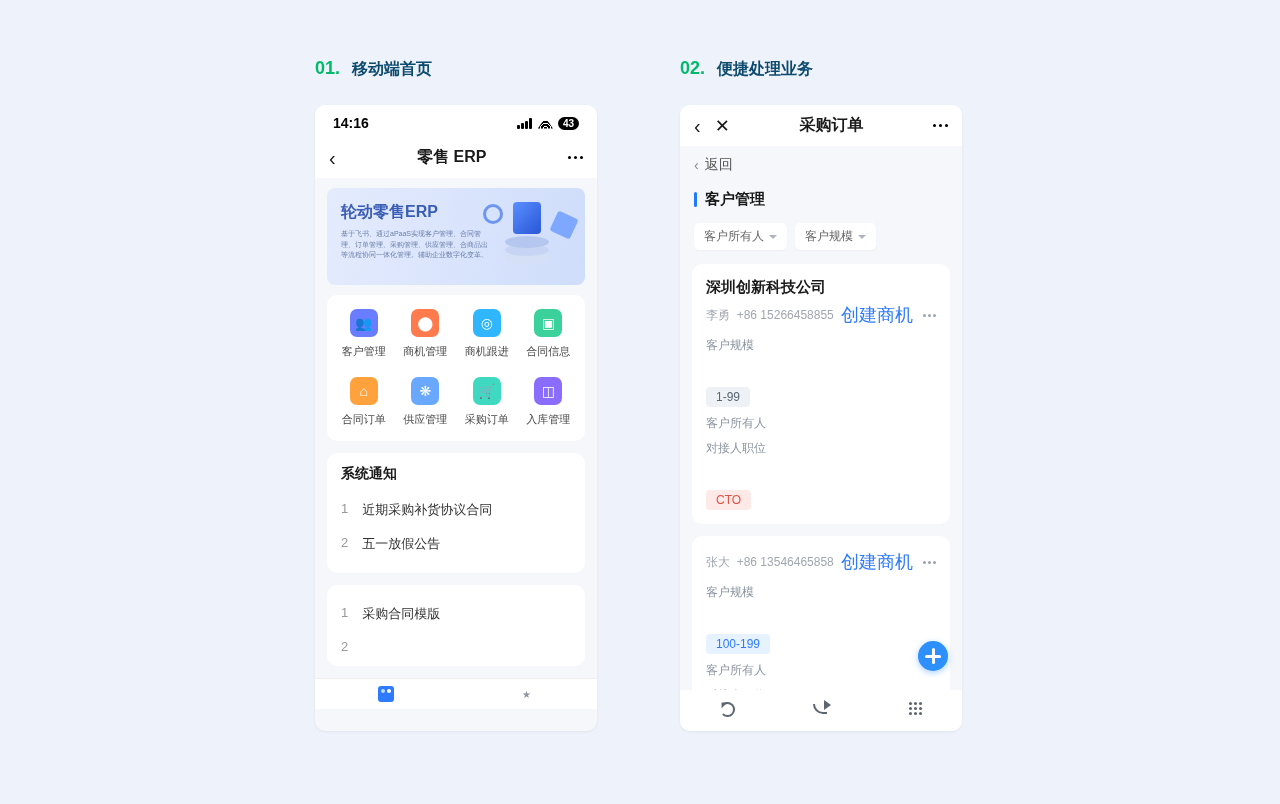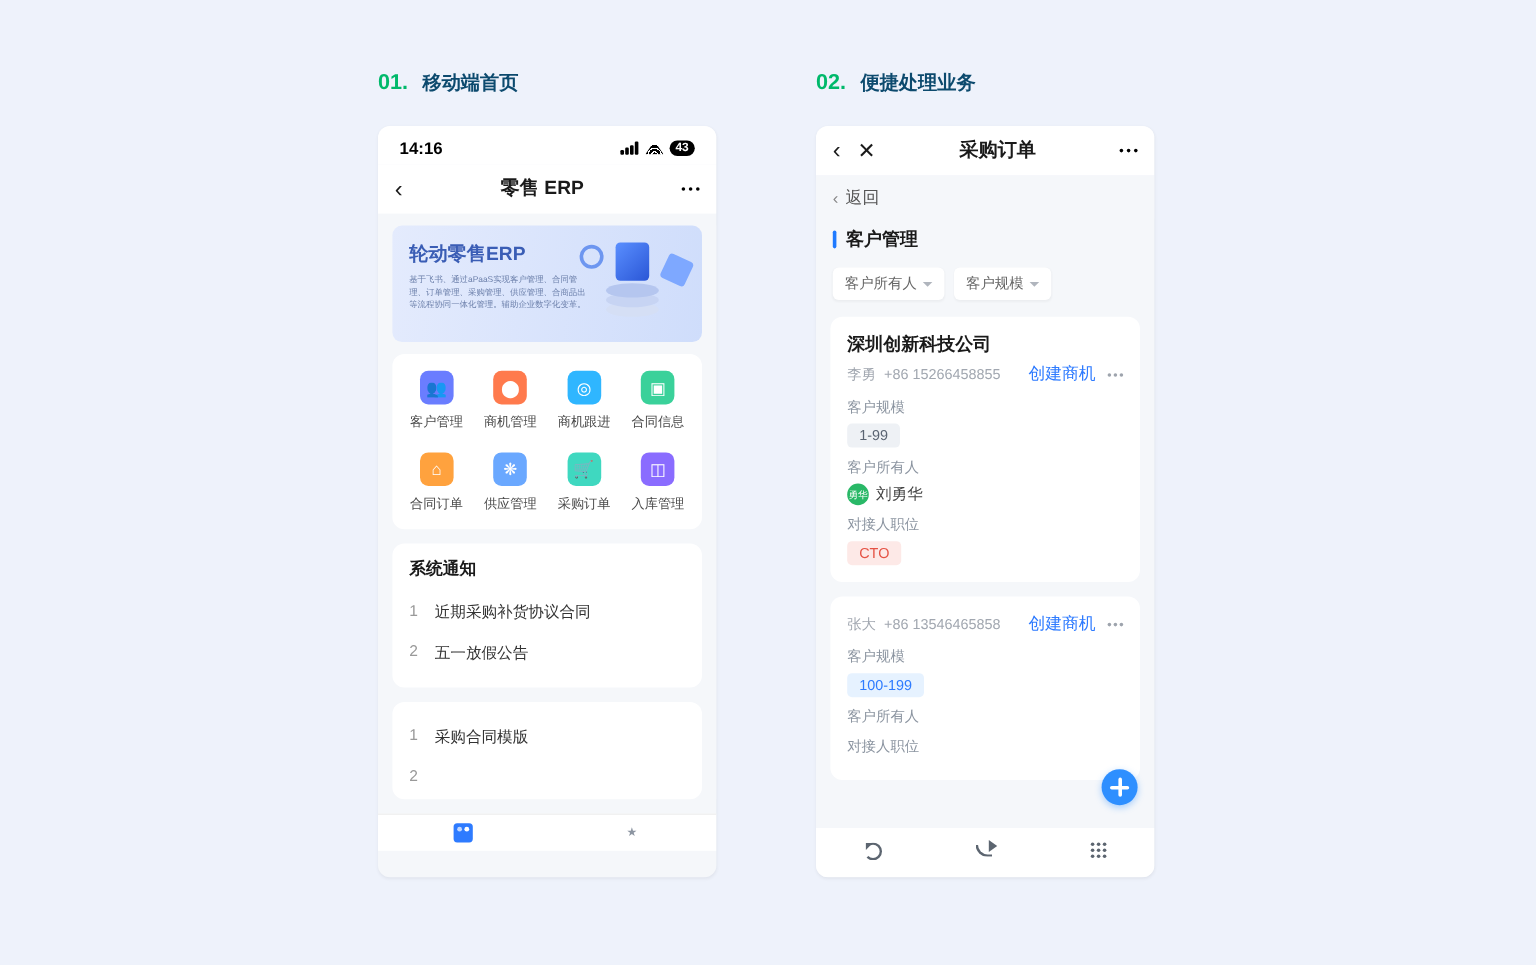--- a/index.html
+++ b/index.html
@@ -176,26 +176,26 @@
   
   .cust-card {
     background: #fff; margin: 0 12px 12px; border-radius: 10px; padding: 14px;
   }
   .cust-title { font-size: 15px; font-weight: 600; color: #1a1a1a; margin-bottom: 6px; }
   .cust-sub-row {
     display: flex; align-items: center; justify-content: space-between; margin-bottom: 10px;
   }
   .cust-contact { font-size: 12px; color: #a1a7b0; }
   .cust-actions { display: flex; align-items: center; gap: 10px; }
-  .create-opp { font-size: 14px; color: #2e7bff; }
+  .create-opp { font-size: 18px; color: #2e7bff; }
   .card-more { display: flex; gap: 2px; }
   .card-more span { width: 3px; height: 3px; background: #9ea4ad; border-radius: 50%; }
   .field-label { font-size: 12px; color: #8c95a1; margin-bottom: 5px; margin-top: 8px; }
   .pill {
-    display: inline-block; padding: 3px 10px; border-radius: 4px; font-size: 12px;
+    display: inline-block; padding: 3px 10px; border-radius: 4px; font-size: 12px; margin-top: 28px;
   }
   .pill-gray { background: #eef1f5; color: #5a6472; }
   .pill-blue { background: #e6f2ff; color: #2e7bff; }
   .pill-pink { background: #fde9e7; color: #e55244; }
   .owner-row { display: flex; align-items: center; gap: 6px; }
   .avatar {
     width: 18px; height: 18px; border-radius: 50%; color: #fff; font-size: 8px;
     display: inline-flex; align-items: center; justify-content: center; flex-shrink: 0;
   }
   .owner-name { font-size: 13px; color: #444; }
@@ -405,24 +405,21 @@
       <div class="cust-card"><div class="cust-title">深圳创新科技公司</div><div class="cust-sub-row">
           <span class="cust-contact">李勇&nbsp;&nbsp;+86 15266458855</span>
           <span class="cust-actions">
             <span class="create-opp">创建商机</span>
             <span class="card-more">
               <span></span>
               <span></span>
               <span></span>
             </span>
           </span>
-        </div><div class="field-label">客户规模</div><span class="pill pill-gray">1-99</span><div class="field-label">客户所有人</div><div class="owner-row">
-          <span class="avatar" style="background:#29b867">勇华</span>
-          <span class="owner-name">刘勇华</span>
-        </div><div class="field-label">对接人职位</div><span class="pill pill-pink">CTO</span></div>
+        </div><div class="field-label">客户规模</div><span class="pill pill-gray">1-99</span><div class="field-label">客户所有人</div><div class="field-label">对接人职位</div><span class="pill pill-pink">CTO</span></div>
       <div class="cust-card"><div class="cust-sub-row">
           <span class="cust-contact">张大&nbsp;&nbsp;+86 13546465858</span>
           <span class="cust-actions">
             <span class="create-opp">创建商机</span>
             <span class="card-more">
               <span></span>
               <span></span>
               <span></span>
             </span>
           </span>

